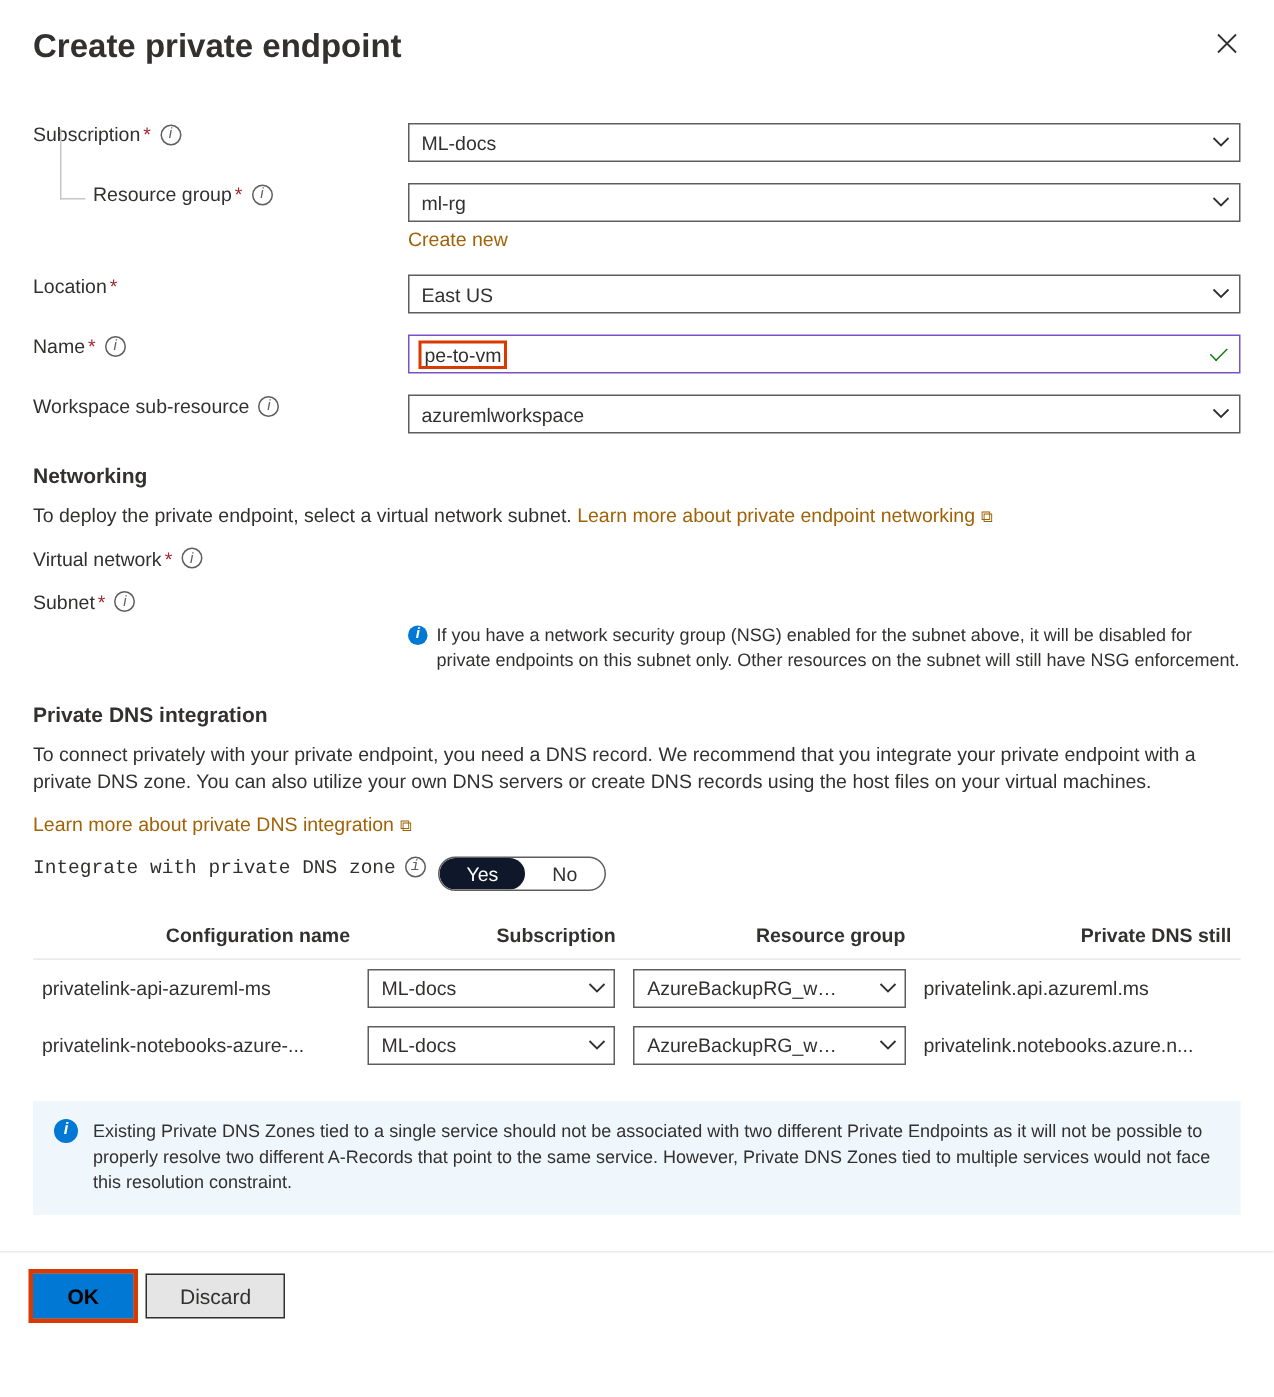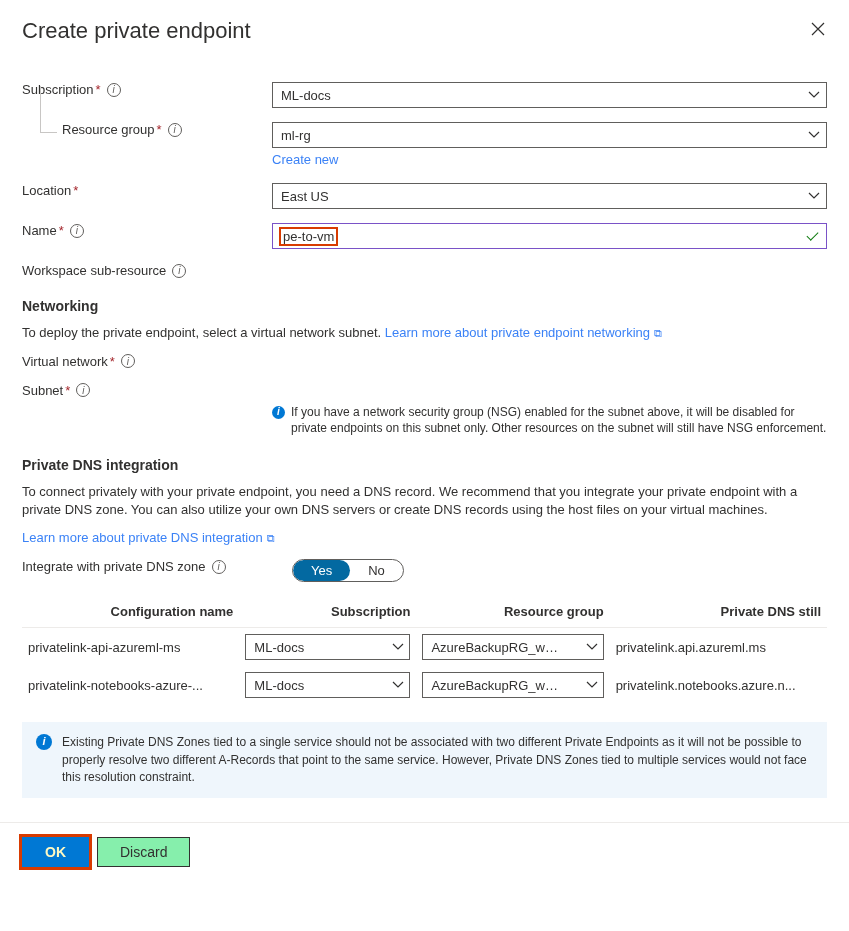--- a/index.html
+++ b/index.html
@@ -6,21 +6,21 @@
   body {
     margin: 0;
     font-family: "Segoe UI", Arial, sans-serif;
     font-size: 13px;
     color: #323130;
     background: #fff;
     width: 849px;
   }
   .panel { padding: 18px 22px 0 22px; }
   .header-row { display: flex; justify-content: space-between; align-items: flex-start; }
-  h1 { font-size: 22px; font-weight: 400; margin: 0 0 38px 0; }
+  h1 { font-size: 22px; font-weight: 700; margin: 0 0 38px 0; }
   .close-x { font-size: 16px; cursor: pointer; padding: 4px 2px 4px 4px; line-height: 1; color:#323130; }
   .field-row { display: flex; align-items: flex-start; margin-bottom: 14px; }
   .label-col { width: 250px; flex-shrink: 0; display: flex; align-items: center; font-size: 13px; }
   .label-col.indent { padding-left: 40px; position: relative; }
   .label-col.indent::before {
     content: ""; position: absolute; left: 18px; top: -36px; width: 16px; height: 46px;
     border-left: 1px solid #c8c6c4; border-bottom: 1px solid #c8c6c4;
   }
   .req { color: #a4262c; margin-left: 2px; }
   .info-icon {
@@ -36,34 +36,34 @@
   .select .chev {
     position: absolute; right: 6px; top: 50%; transform: translateY(-50%);
     pointer-events: none;
   }
   .chev svg { display:block; }
   .purple-border { border-color: #7a52c7 !important; text-align: right; }
   .text-input.with-check::after {
     content: ""; position: absolute; right: 8px; top: 50%; width: 10px; height: 5px;
     border-left: 1.5px solid #107c10; border-bottom: 1.5px solid #107c10; transform: translateY(-70%) rotate(-45deg);
   }
-  .link { color: #3b82f6; text-decoration: none; cursor: pointer; font-size: 13px; margin-top: 44px; }
+  .link { color: #a16207; text-decoration: none; cursor: pointer; font-size: 13px; margin-top: 44px; }
   .link .ext-icon { margin-left:4px; font-size:11px; }
   .create-new-row { margin: 4px 0 16px 250px; }
   .section-heading { font-weight: 600; font-size: 14px; margin: 20px 0 10px 0; }
   .body-text { font-size: 13px; line-height: 1.35; margin-bottom: 12px; }
   .info-note { display: flex; font-size: 12px; line-height: 1.4; color:#323130; }
   .info-note .icon {
     width: 13px; height: 13px; border-radius: 50%; background: #0078d4; color: #fff; font-size: 10px;
     font-weight: bold; display: inline-flex; align-items:center; justify-content:center; margin:2px 6px 0 0; flex-shrink:0; font-style: italic;
   }
   .red-highlight-text { display:inline-block; border: 2.5px solid #d83b01; padding: 0 2px; margin: -1px 0 -1px -2px; }
   .toggle-wrap { display:inline-flex; border: 1px solid #605e5c; border-radius: 12px; overflow:hidden; height:23px; }
   .toggle-opt { padding: 2px 18px; font-size:13px; display:flex; align-items:center; cursor:pointer; }
-  .toggle-opt.active { background: #0369a1; color: #fff; border-radius: 12px; }
+  .toggle-opt.active { background: #0f172a; color: #fff; border-radius: 12px; }
   table.dns { width:100%; border-collapse: collapse; margin-top: 8px; font-size:13px; }
   table.dns th { text-align:right; font-weight:600; padding: 8px 6px; border-bottom:1px solid #edebe9; }
   table.dns td { padding: 6px 6px; vertical-align: middle; }
   .small-select { height:26px; border:1px solid #605e5c; padding: 0 24px 0 8px; font-size:13px; display:flex; align-items:center; position:relative; }
   .small-select .chev { position:absolute; right:5px; top:50%; transform:translateY(-50%); }
   .col-config { width: 27%; }
   .col-sub { width: 22%; }
   .col-rg { width: 24%; }
   .col-zone { width: 27%; }
   .ellipsis { white-space:nowrap; overflow:hidden; text-overflow:ellipsis; }
@@ -71,22 +71,22 @@
     background: #eff6fc; padding: 12px 14px; display:flex; margin-top: 18px; font-size:12px; line-height:1.45;
   }
   .alert-box .icon {
     width:16px; height:16px; border-radius:50%; background:#0078d4; color:#fff; font-weight:bold;
     display:inline-flex; align-items:center; justify-content:center; margin-right:10px; flex-shrink:0; font-style: italic; font-size:11px;
   }
   .footer {
     border-top:1px solid #edebe9; padding: 14px 22px; display:flex; gap:8px; margin-top:24px;
   }
   .btn { height:30px; padding:0 22px; font-size:14px; cursor:pointer; display:inline-flex; align-items:center; justify-content:center; }
-  .btn-primary { background:#0078d4; color:#fef9c3; border:1px solid #0078d4; font-weight:600; outline: 3px solid #d83b01; }
-  .btn-secondary { background:#86efac; border:1px solid #323130; color:#323130; }
+  .btn-primary { background:#0078d4; color:#000000; border:1px solid #0078d4; font-weight:600; outline: 3px solid #d83b01; }
+  .btn-secondary { background:#e5e5e5; border:1px solid #323130; color:#323130; }
 </style>
 </head>
 <body>
 
 <div class="panel">
   <div class="header-row">
     <h1>Create private endpoint</h1>
     <div class="close-x">
       <svg width="14" height="14" viewBox="0 0 14 14">
           <path d="M1 1 L13 13 M13 1 L1 13" stroke="#323130" stroke-width="1.2"></path>
@@ -161,20 +161,30 @@
         <span class="red-highlight-text">pe-to-vm</span>
       </div>
     </div>
   </div>
 
   <div class="field-row">
     <div class="label-col">
       <span>Workspace sub-resource</span>
       <span class="info-icon">i</span>
     </div>
+    <div class="input-col">
+      <div class="select">
+        <span>azuremlworkspace</span>
+        <span class="chev">
+            <svg width="12" height="8">
+              <path d="M1 1 L6 6 L11 1" stroke="#323130" stroke-width="1.2" fill="none"></path>
+            </svg>
+          </span>
+      </div>
+    </div>
   </div>
 
   <div class="section-heading">Networking</div>
   <div class="body-text">
     <span>To deploy the private endpoint, select a virtual network subnet. </span>
     <a class="link"><span>Learn more about private endpoint networking</span><span class="ext-icon">⧉</span></a>
   </div>
 
   <div class="field-row">
     <div class="label-col">
@@ -202,21 +212,21 @@
     </div>
   </div>
 
   <div class="section-heading">Private DNS integration</div>
   <div class="body-text">To connect privately with your private endpoint, you need a DNS record. We recommend that you integrate your private endpoint with a private DNS zone. You can also utilize your own DNS servers or create DNS records using the host files on your virtual machines.</div>
   <div style="margin-bottom:14px;">
     <a class="link"><span>Learn more about private DNS integration</span><span class="ext-icon">⧉</span></a>
   </div>
 
   <div class="field-row">
-    <div class="label-col" style="width:270px;">
+    <div class="label-col" style="width:270px;font-family:Liberation Mono, monospace;">
       <span>Integrate with private DNS zone</span>
       <span class="info-icon">i</span>
     </div>
     <div class="input-col">
       <div class="toggle-wrap">
         <div class="toggle-opt active">Yes</div>
         <div class="toggle-opt">No</div>
       </div>
     </div>
   </div>

